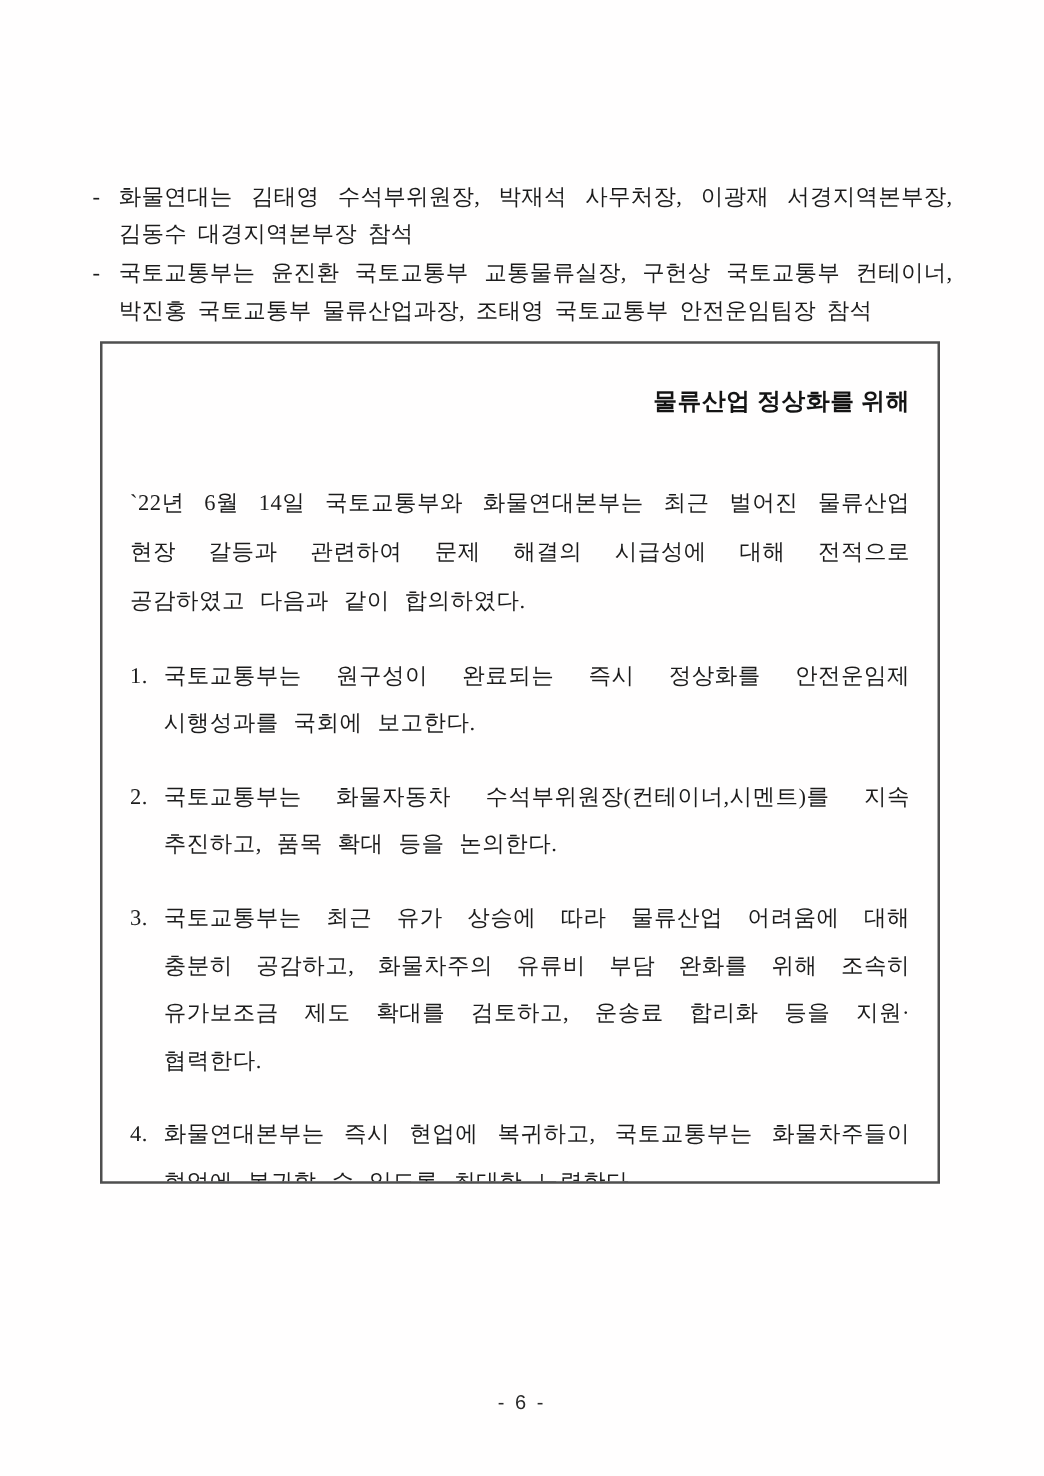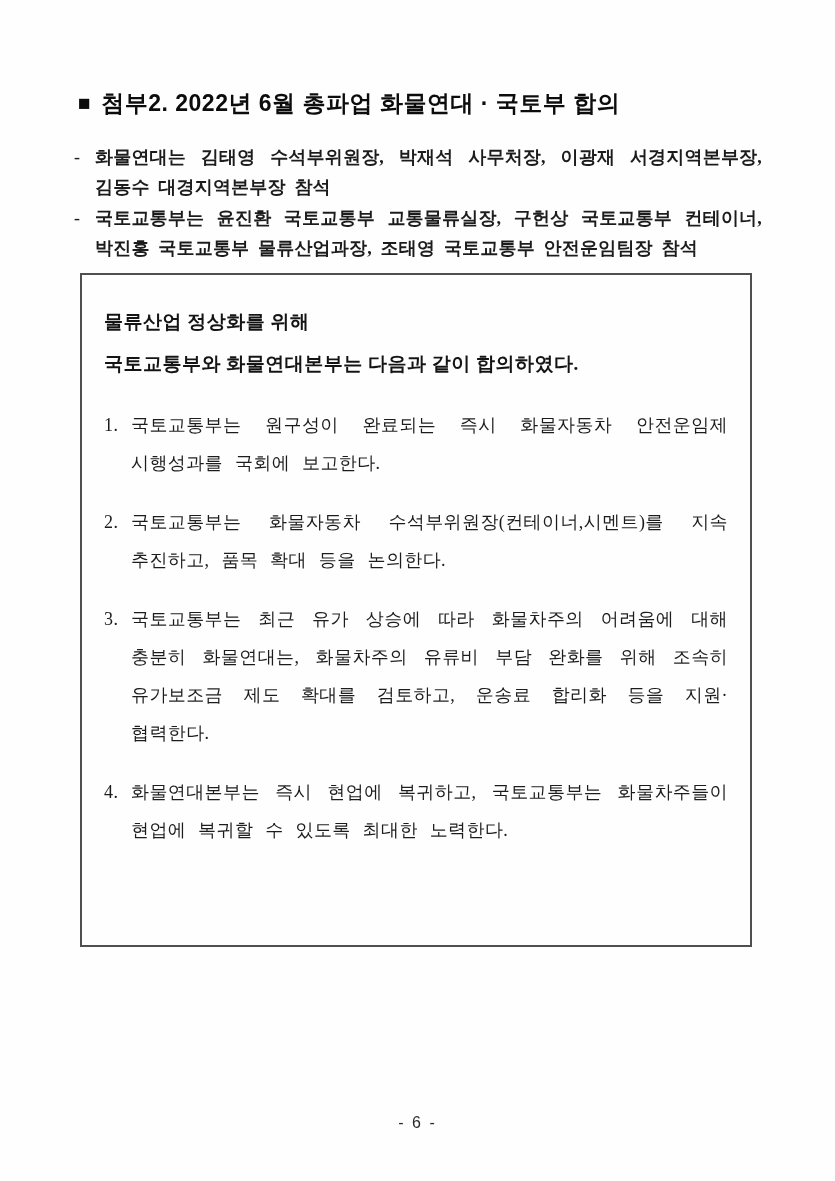--- a/index.html
+++ b/index.html
@@ -53,36 +53,35 @@
   }
   .dash-marker {
     flex: 0 0 21px;
     text-align: left;
   }
   .attendee-text {
     flex: 1 1 auto;
     text-align: justify;
     word-spacing: 4px;
     word-break: keep-all;
-    font-weight: bold;
   }
   
   .agreement-box {
     position: absolute;
     left: 80px;
     top: 273px;
     width: 672px;
     height: 674px;
     box-sizing: border-box;
     border: 2px solid #4f4f4f;
     padding: 26px 22px 20px 22px;
     overflow: hidden;
   }
   .agreement-title {
-    text-align: left;
+    text-align: right;
     font-weight: 700;
     font-size: 19px;
     line-height: 42px;
     letter-spacing: 0.5px;
     color: #141414;
   }
   .agreement-intro {
     margin-top: 40px;
     font-size: 18px;
     line-height: 39px;
@@ -119,56 +118,53 @@
     letter-spacing: 2px;
     color: #2b2b2b;
     font-family: "Liberation Sans", "DejaVu Sans", sans-serif;
   }
 </style>
 </head>
 <body>
 
 <div class="page">
 
-  <div class="doc-heading">
-    <span class="sq">■</span><span>첨부2. 2022년 6월 총파업 화물연대 · 국토부 합의</span>
-  </div>
 
   <div class="attendee-list">
     <div class="attendee-item">
       <span class="dash-marker">-</span>
       <span class="attendee-text">화물연대는 김태영 수석부위원장, 박재석 사무처장, 이광재 서경지역본부장, 김동수 대경지역본부장 참석</span>
     </div>
     <div class="attendee-item">
       <span class="dash-marker">-</span>
       <span class="attendee-text">국토교통부는 윤진환 국토교통부 교통물류실장, 구헌상 국토교통부 컨테이너, 박진홍 국토교통부 물류산업과장, 조태영 국토교통부 안전운임팀장 참석</span>
     </div>
   </div>
 
   <div class="agreement-box">
 
     <div class="agreement-title">
       <div>물류산업 정상화를 위해</div>
-      <div>국토교통부와 화물연대본부는 다음과 같이 합의하였다.</div>
     </div>
 
+    <div class="agreement-intro">`22년 6월 14일 국토교통부와 화물연대본부는 최근 벌어진 물류산업 현장 갈등과 관련하여 문제 해결의 시급성에 대해 전적으로 공감하였고 다음과 같이 합의하였다.</div>
 
     <div class="agreement-item">
       <span class="item-number">1.</span>
-      <span class="item-text">국토교통부는 원구성이 완료되는 즉시 화물자동차 안전운임제 시행성과를 국회에 보고한다.</span>
+      <span class="item-text">국토교통부는 원구성이 완료되는 즉시 정상화를 안전운임제 시행성과를 국회에 보고한다.</span>
     </div>
 
     <div class="agreement-item">
       <span class="item-number">2.</span>
       <span class="item-text">국토교통부는 화물자동차 수석부위원장(컨테이너,시멘트)를 지속 추진하고, 품목 확대 등을 논의한다.</span>
     </div>
 
     <div class="agreement-item">
       <span class="item-number">3.</span>
-      <span class="item-text">국토교통부는 최근 유가 상승에 따라 화물차주의 어려움에 대해 충분히 화물연대는, 화물차주의 유류비 부담 완화를 위해 조속히 유가보조금 제도 확대를 검토하고, 운송료 합리화 등을 지원·협력한다.</span>
+      <span class="item-text">국토교통부는 최근 유가 상승에 따라 물류산업 어려움에 대해 충분히 공감하고, 화물차주의 유류비 부담 완화를 위해 조속히 유가보조금 제도 확대를 검토하고, 운송료 합리화 등을 지원·협력한다.</span>
     </div>
 
     <div class="agreement-item">
       <span class="item-number">4.</span>
       <span class="item-text">화물연대본부는 즉시 현업에 복귀하고, 국토교통부는 화물차주들이 현업에 복귀할 수 있도록 최대한 노력한다.</span>
     </div>
 
   </div>
 
   <div class="page-number">- 6 -</div>

